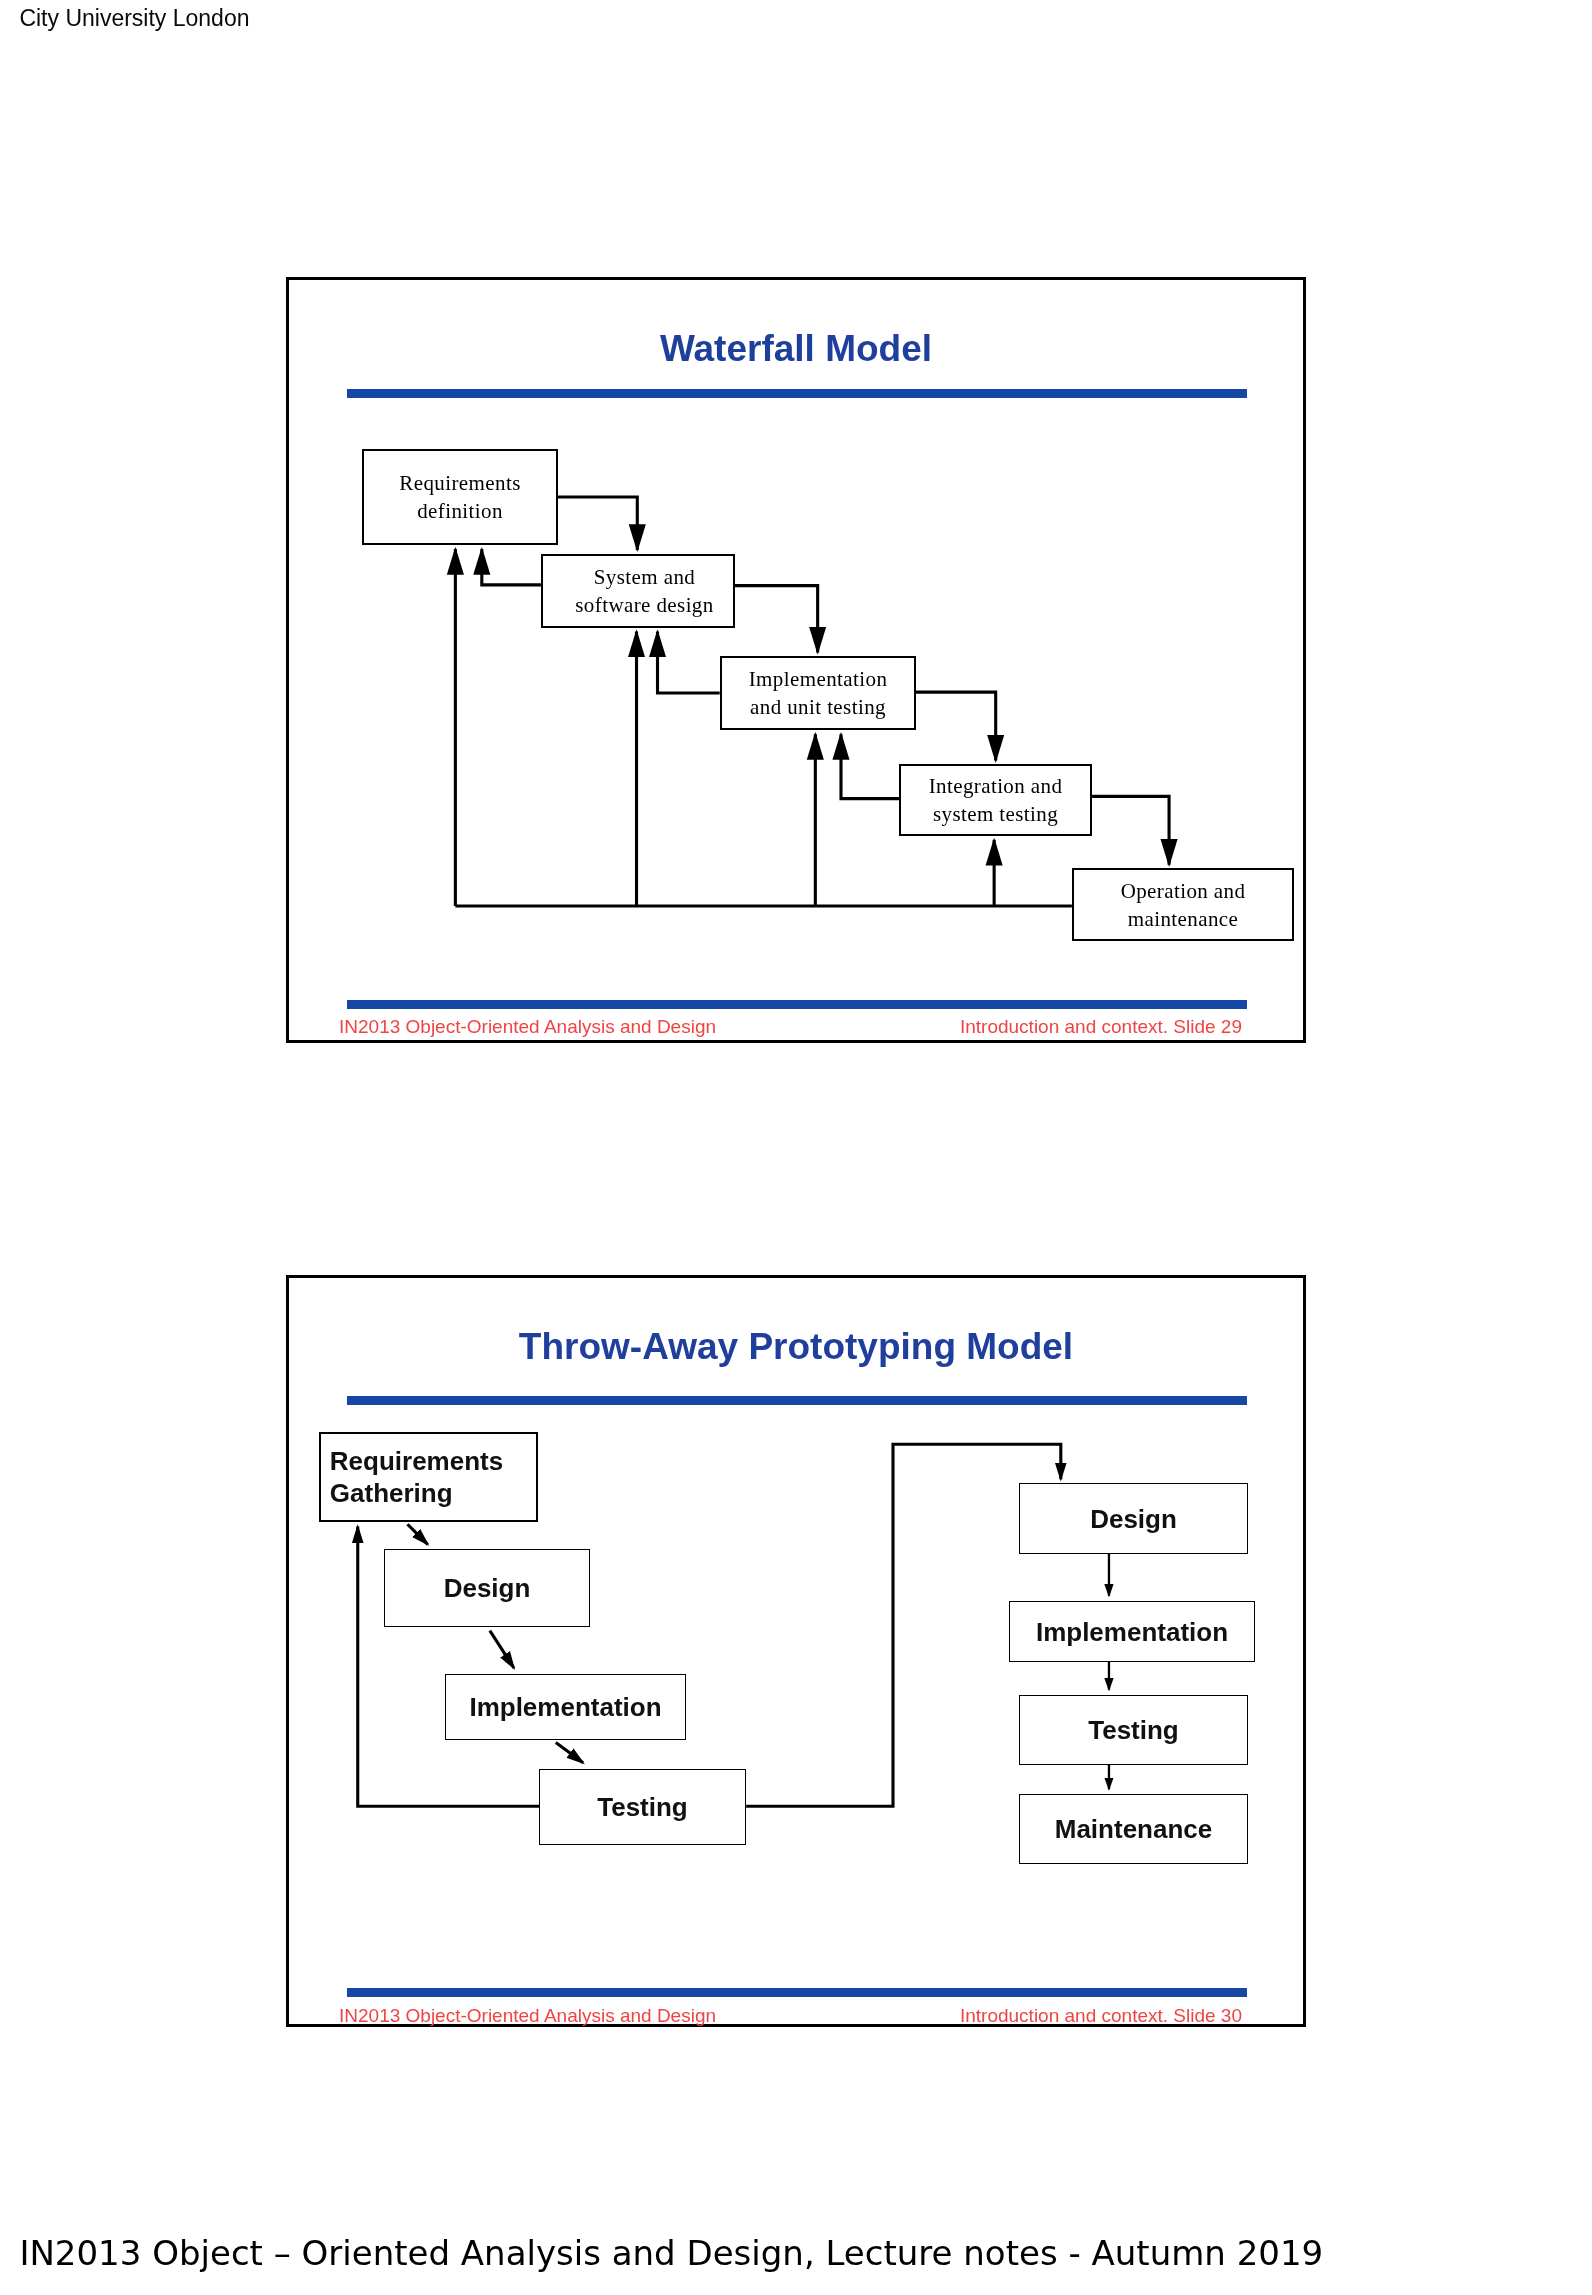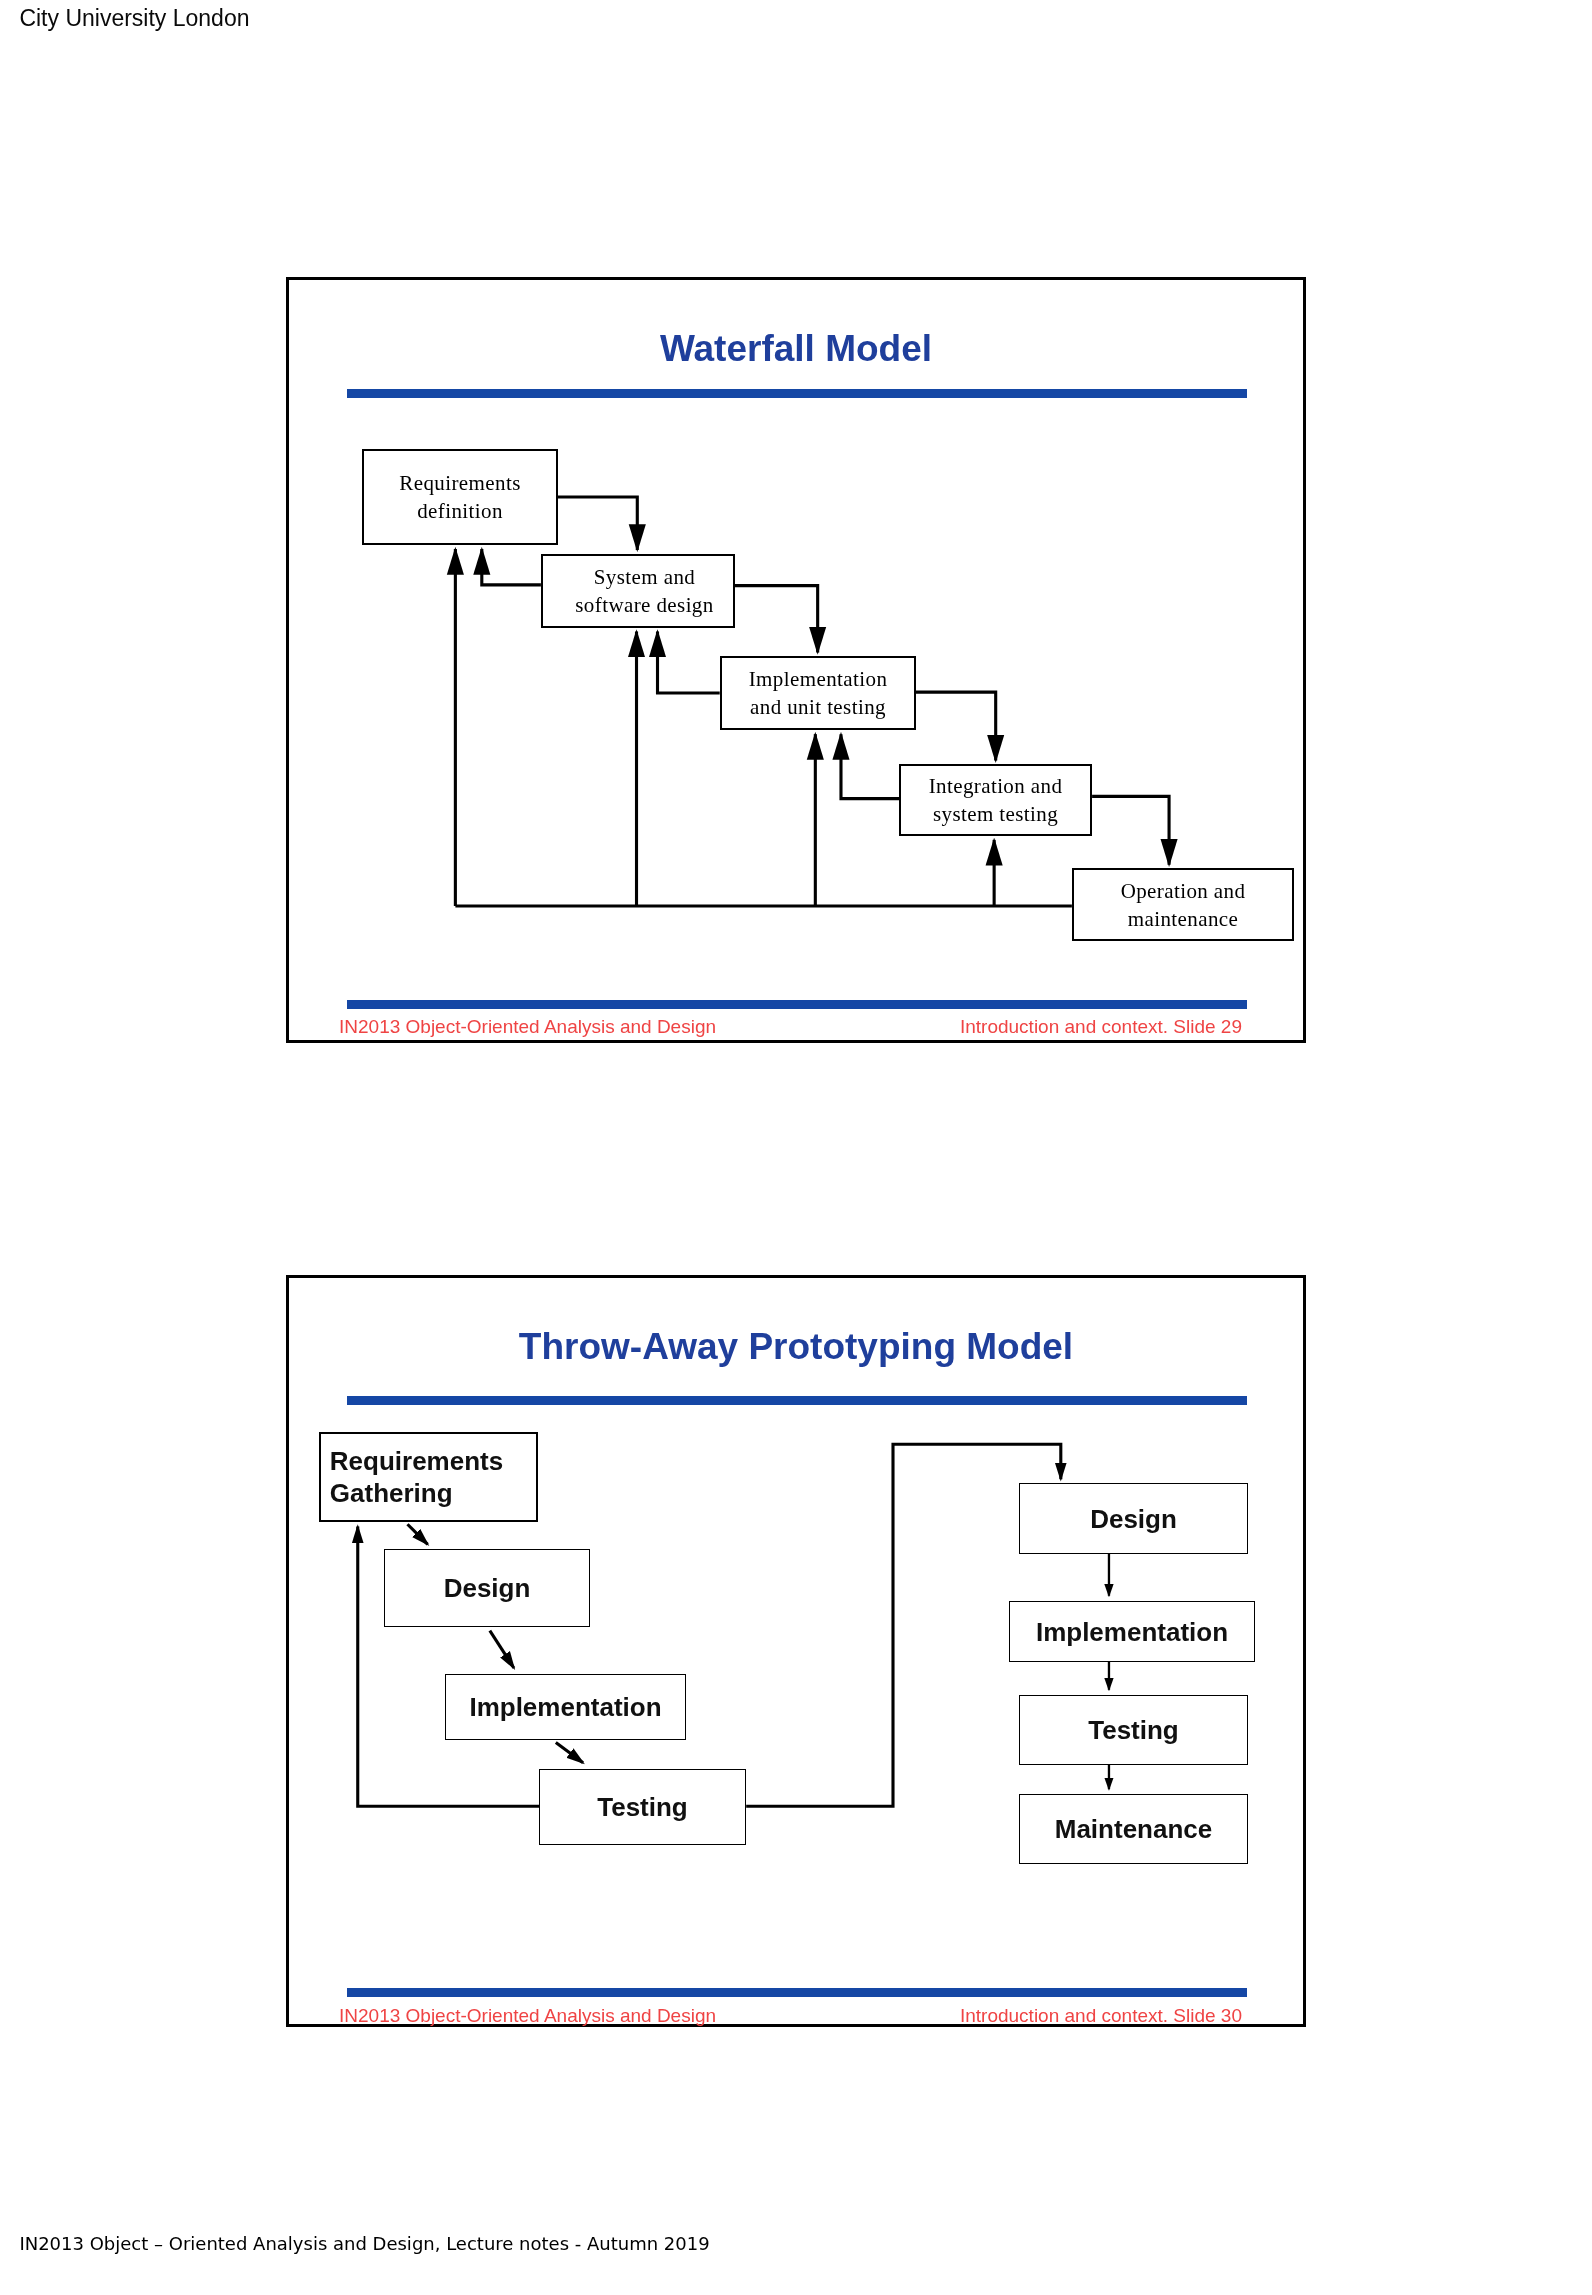--- a/index.html
+++ b/index.html
@@ -1,20 +1,20 @@
 <!DOCTYPE html>
 <html style="font-size:12.4px"><head>
 <meta charset="utf-8">
 <style>
   html,body{margin:0;padding:0;background:#ffffff;}
   .page{position:relative;width:1592px;height:2295px;background:#ffffff;overflow:hidden;
         font-family:"Liberation Sans",sans-serif;color:#000;}
   .page-header{position:absolute;left:19.4px;top:4.7px;font-size:23px;font-weight:500;
         letter-spacing:0px;color:#0a0a0a;white-space:nowrap;}
-  .page-footer{position:absolute;left:19.4px;top:2233px;font-size:18px;color:#000;
+  .page-footer{position:absolute;left:19.4px;top:2233px;font-size:34px;color:#000;
         font-family:"DejaVu Sans",sans-serif;white-space:nowrap;}
 
   .slide{position:absolute;left:286px;width:1020px;background:#fff;border:3.1px solid #000;
         box-sizing:border-box;}
   .slide-title{position:absolute;left:0;width:100%;text-align:center;margin:0;
         font-size:37px;font-weight:700;color:#1f3f9c;letter-spacing:0px;}
   .rule{position:absolute;background:#1547a5;height:8.6px;}
   .footer-bar{position:absolute;background:#1547a5;height:8.6px;}
   .slide-footer-left,.slide-footer-right{position:absolute;font-size:19px;font-weight:400;
         color:#ef4444;white-space:nowrap;}

